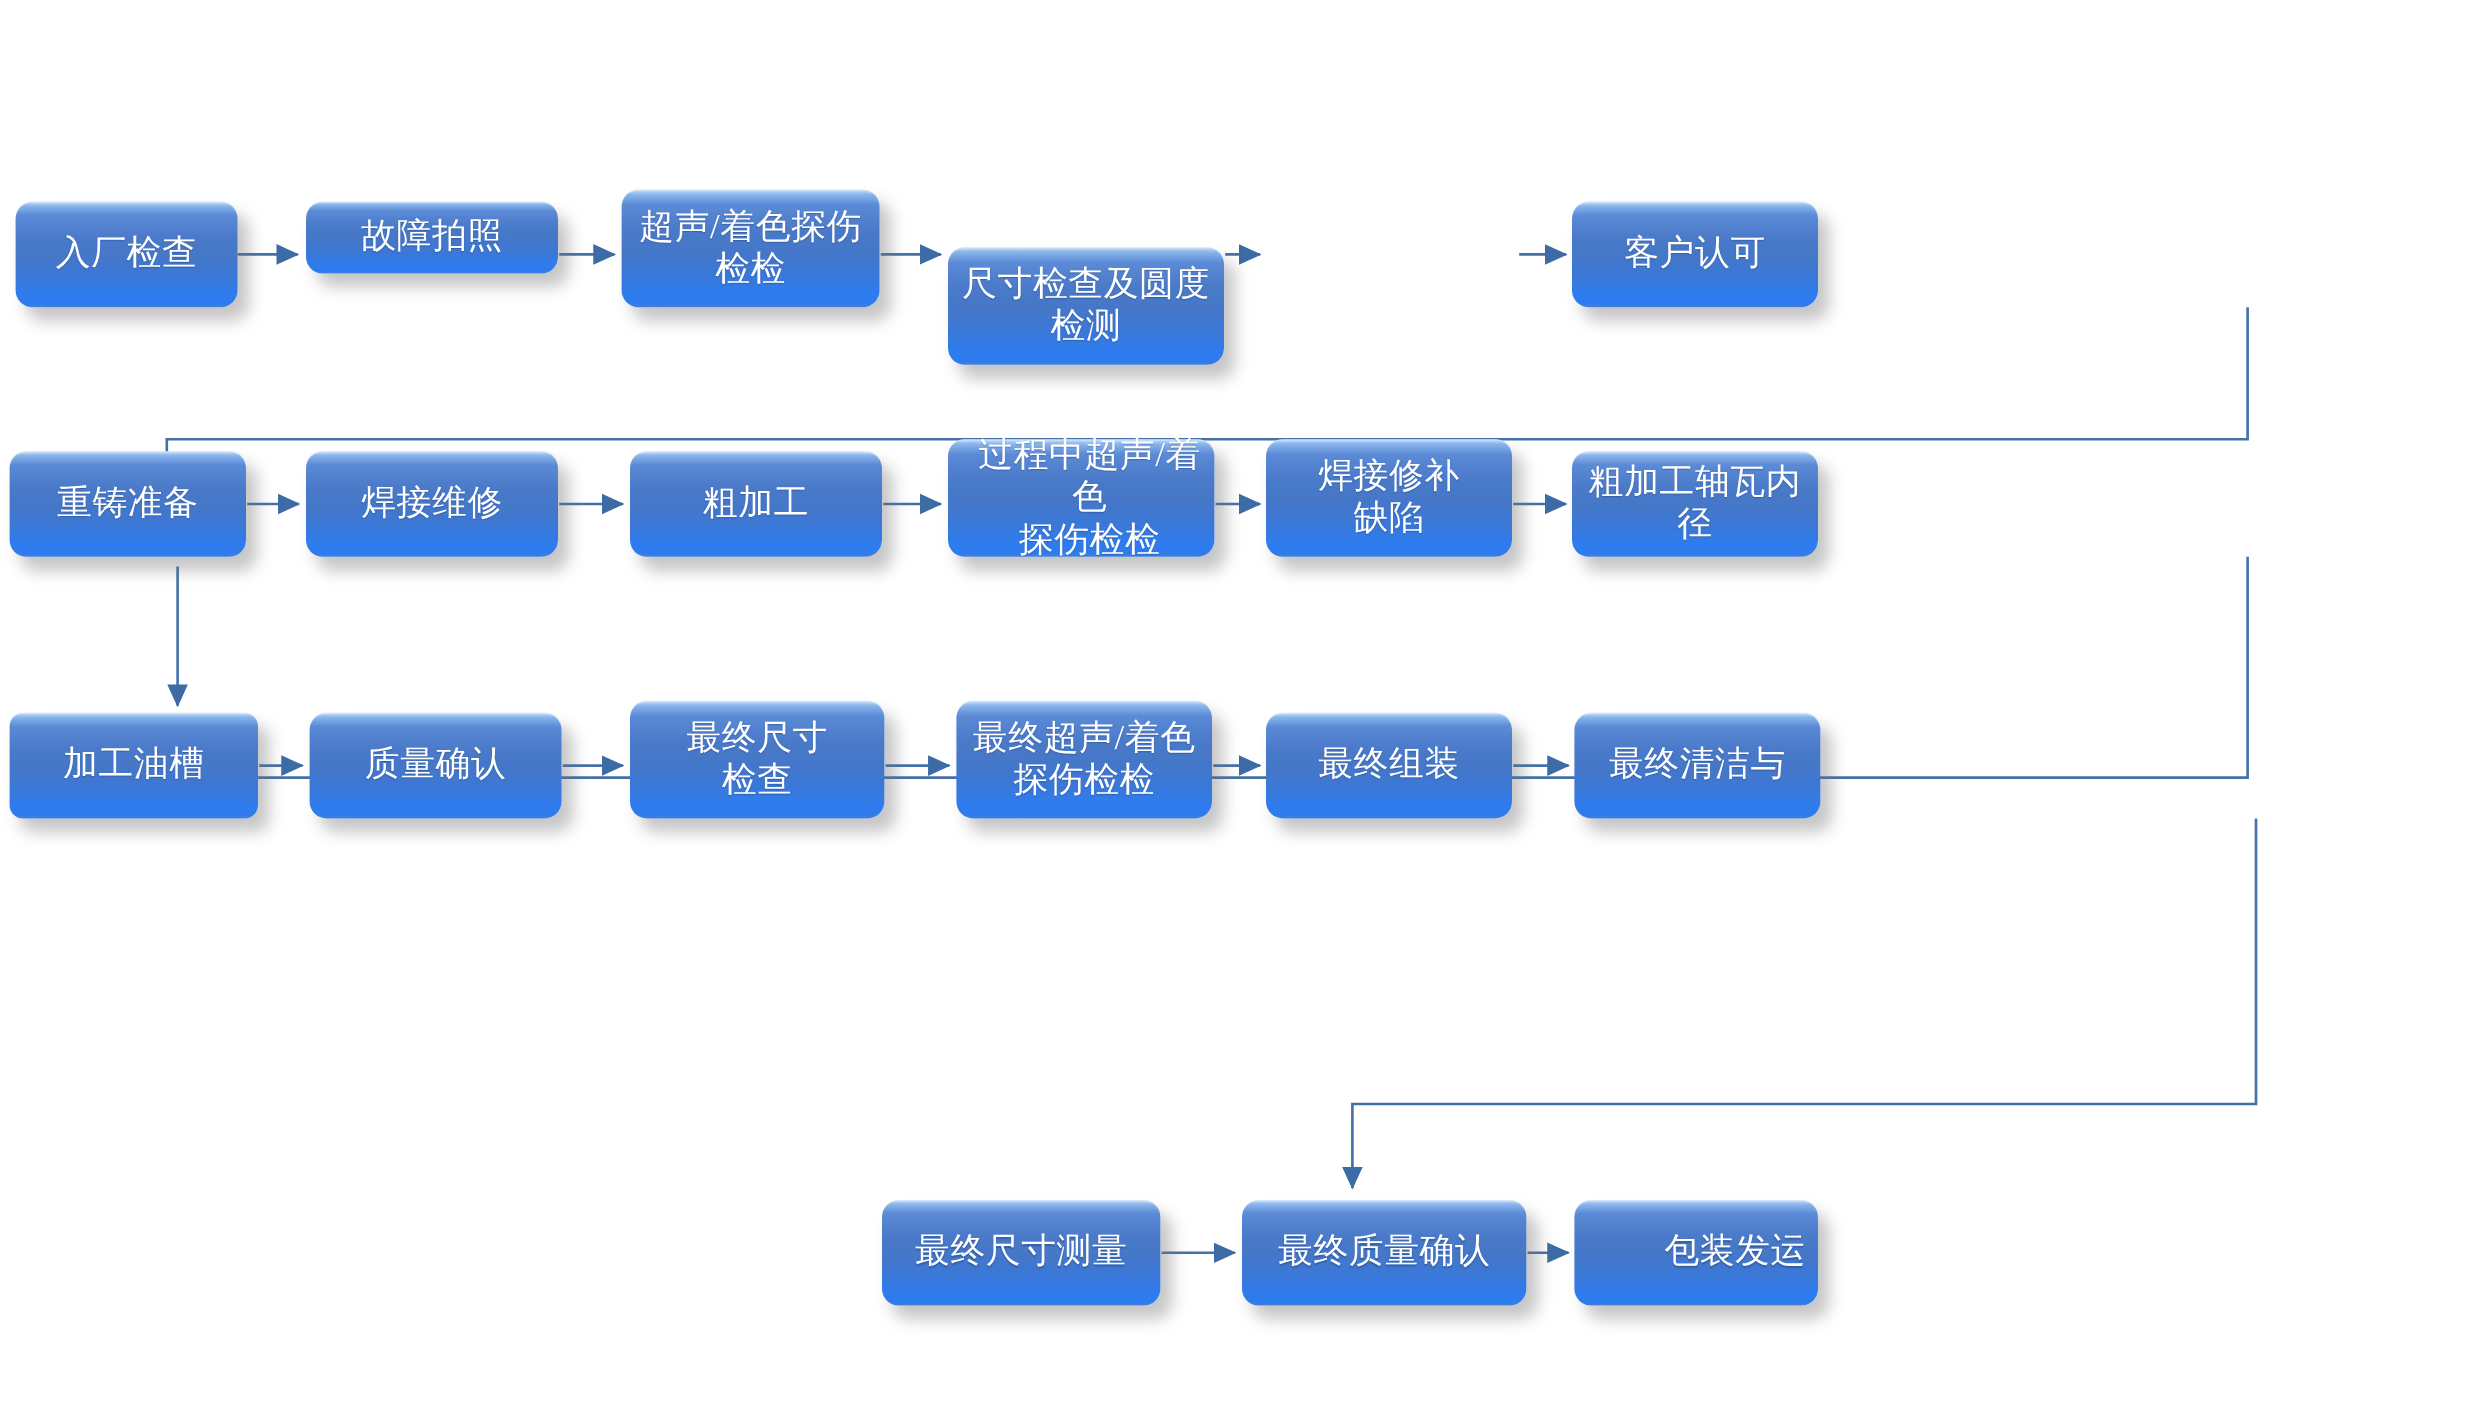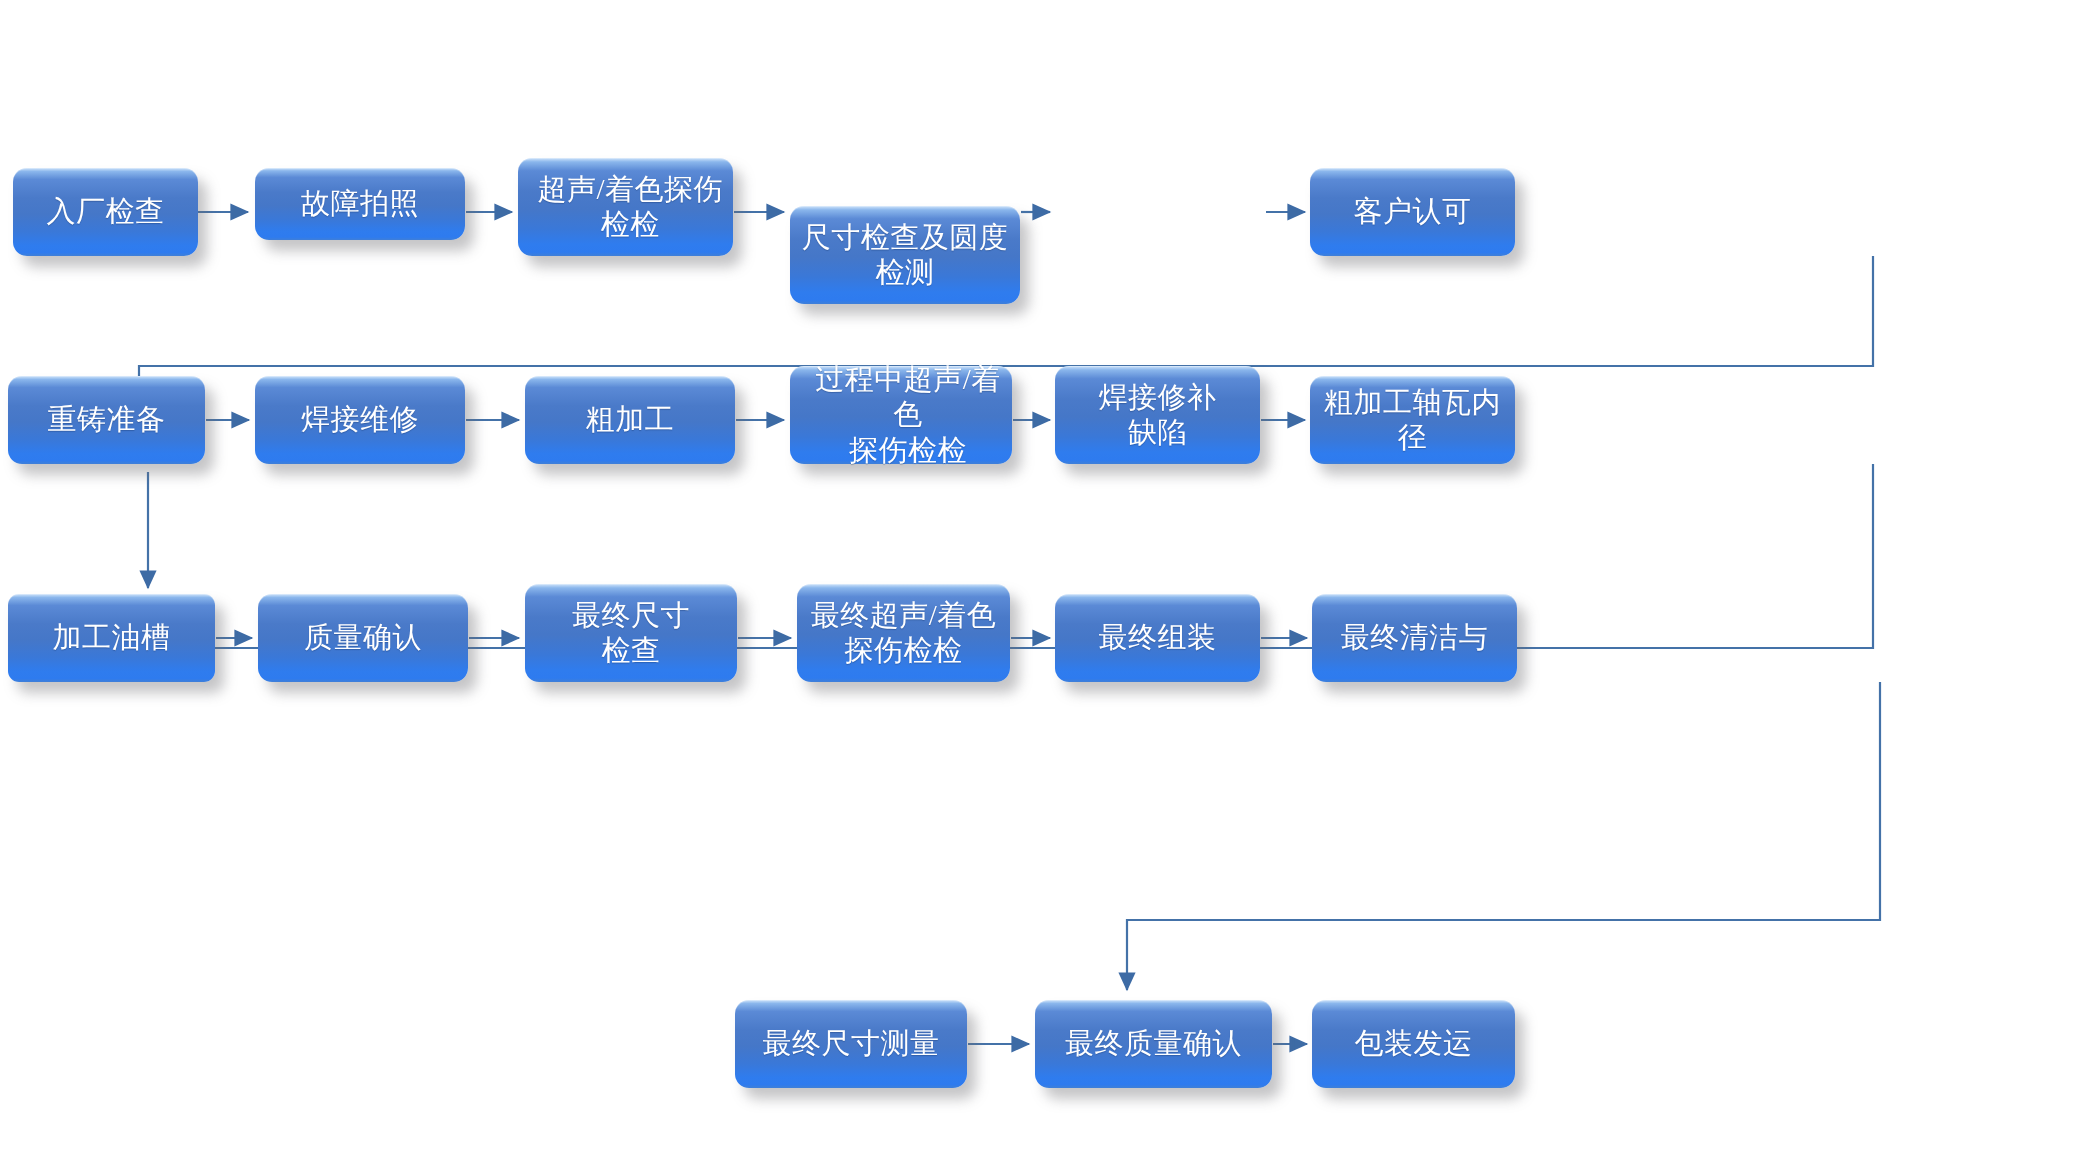--- a/index.html
+++ b/index.html
@@ -104,25 +104,25 @@
     <path d="M1880,682 L1880,920 L1127,920 L1127,990" fill="none" stroke="#4472a8" stroke-width="2.2" marker-end="url(#arrowheaddown)"></path>
 
     <line x1="968" y1="1044" x2="1029" y2="1044" stroke="#4472a8" stroke-width="2.2" marker-end="url(#arrowhead)"></line>
     <line x1="1273" y1="1044" x2="1307" y2="1044" stroke="#4472a8" stroke-width="2.2" marker-end="url(#arrowhead)"></line>
   </svg>
 
   <div class="node" style="left:13px; top:168px; width:185px; height:88px;">
     <span class="nlabel">入厂检查</span>
   </div>
 
-  <div class="node" style="left:255px; top:168px; width:210px; height:72px;">
+  <div class="node" style="left:255px; top:168px; width:210px; height:60px;">
     <span class="nlabel">故障拍照</span>
   </div>
 
-  <div class="node" style="left:518px; top:158px; width:215px; height:98px;justify-content:flex-end;">
+  <div class="node" style="left:518px; top:158px; width:215px; height:98px;">
     <span class="nlabel">超声/着色探伤
 检检</span>
   </div>
 
   <div class="node" style="left:790px; top:158px; width:230px; height:98px;margin-top:48px;">
     <span class="nlabel">尺寸检查及圆度
 检测</span>
   </div>
 
 
@@ -183,17 +183,17 @@
   </div>
 
   <div class="node" style="left:735px; top:1000px; width:232px; height:88px;">
     <span class="nlabel">最终尺寸测量</span>
   </div>
 
   <div class="node" style="left:1035px; top:1000px; width:237px; height:88px;">
     <span class="nlabel">最终质量确认</span>
   </div>
 
-  <div class="node" style="left:1312px; top:1000px; width:203px; height:88px;">
+  <div class="node" style="left:1312px; top:1000px; width:203px; height:88px;justify-content:flex-end;">
     <span class="nlabel">包装发运</span>
   </div>
 
 </div>
 
 </body></html>

